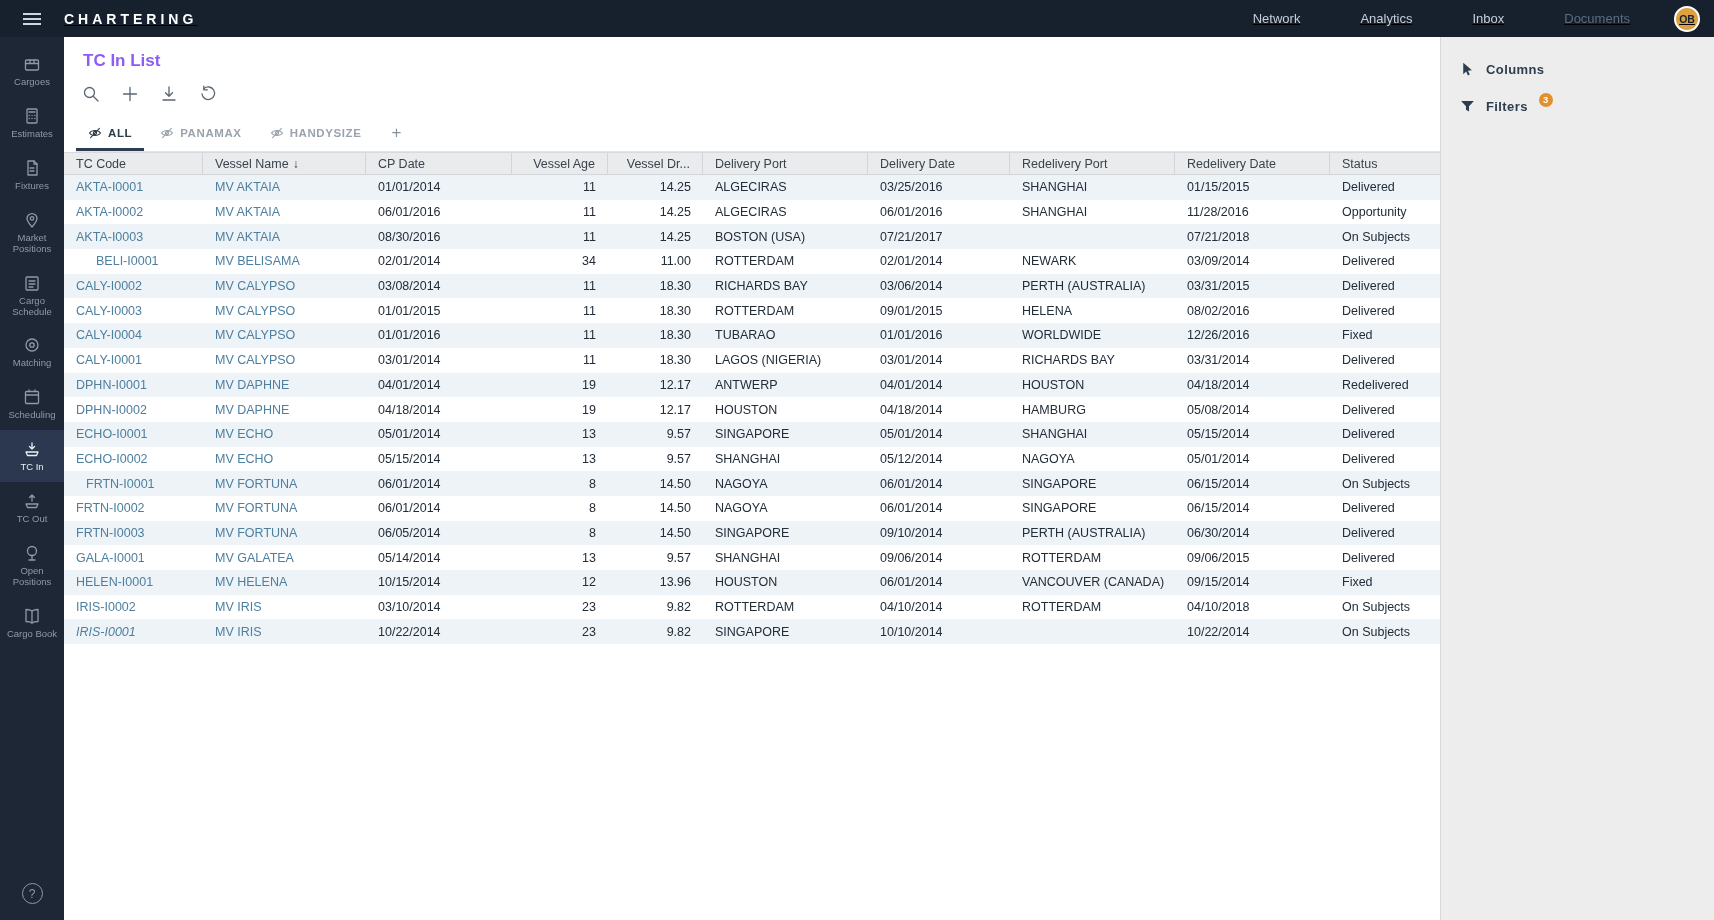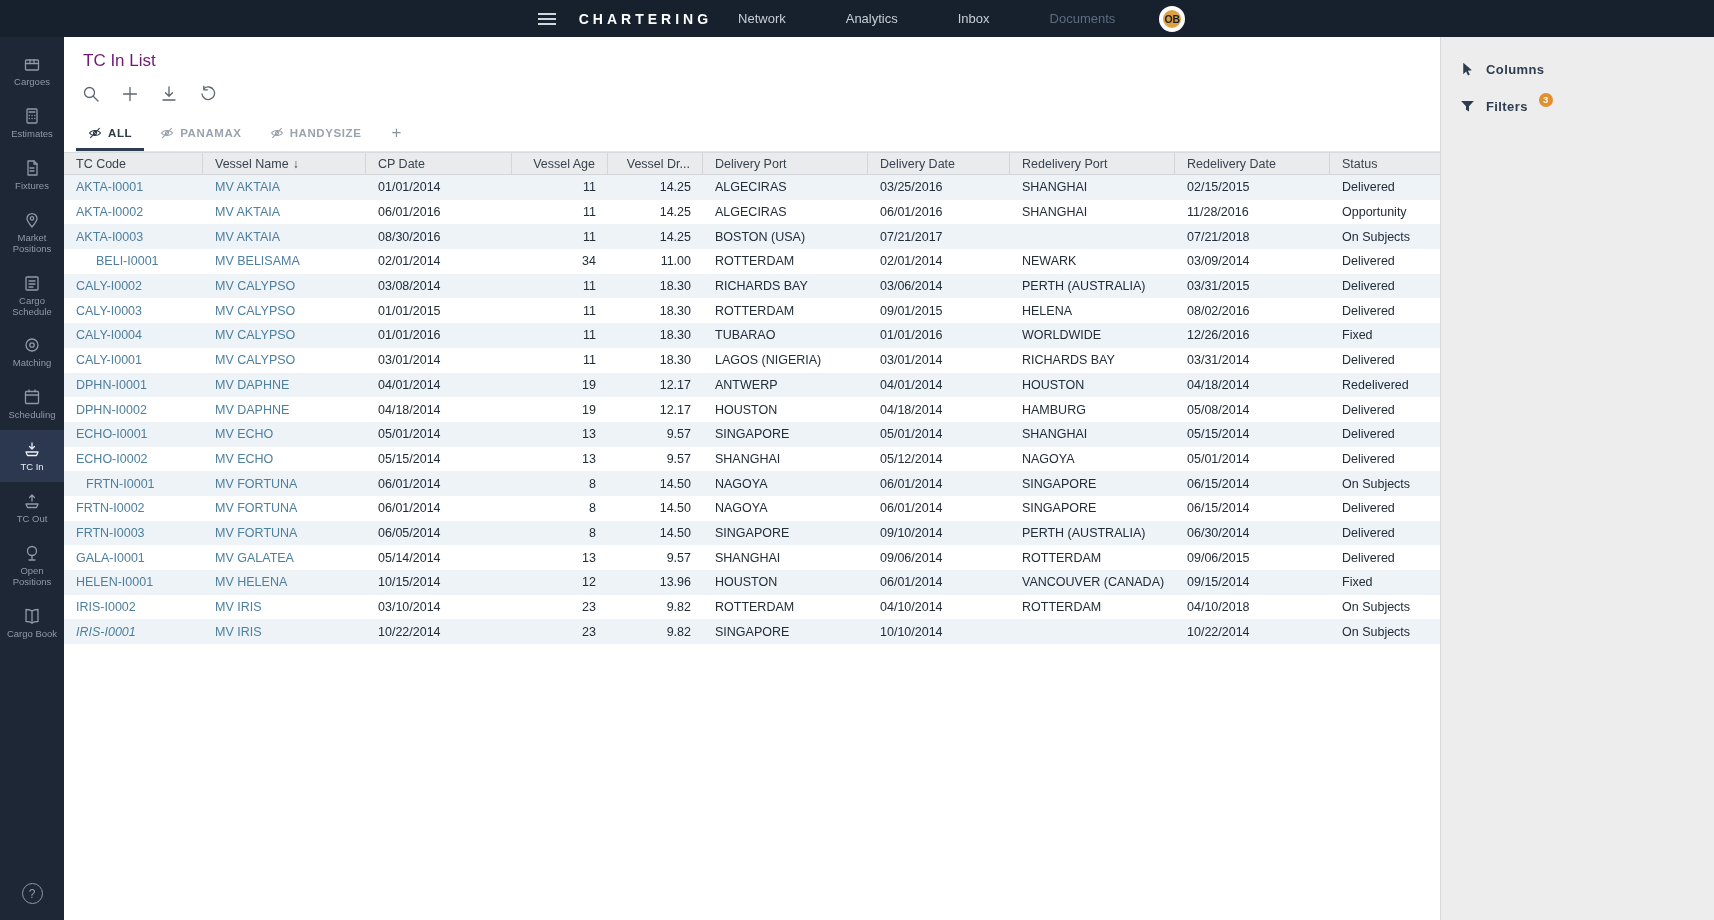--- a/index.html
+++ b/index.html
@@ -3,32 +3,32 @@
 <meta charset="utf-8">
 <style>
   * { box-sizing: border-box; margin: 0; padding: 0; }
   html, body { width: 1714px; height: 920px; overflow: hidden; }
   body { font-family: "Liberation Sans", sans-serif; background: #fff; }
 
   .app { width: 1714px; height: 920px; display: flex; flex-direction: column; }
 
   
   .topbar { height: 37px; background: #17212e; display: flex; align-items: center;
-            justify-content: center; padding: 0 14px 0 0; flex: 0 0 auto; }
+            justify-content: space-between; padding: 0 14px 0 0; flex: 0 0 auto; text-decoration: underline; }
   .topbar-left { display: flex; align-items: center; }
   .hamburger { width: 64px; height: 37px; display: flex; flex-direction: column;
                justify-content: center; align-items: center; gap: 3px; cursor: pointer;
                background: none; border: none; }
   .hamburger span { display: block; width: 18px; height: 2px; background: #cfd6de; }
   .brand { color: #ffffff; font-size: 14px; font-weight: bold; letter-spacing: 4px; }
   .topbar-nav { display: flex; align-items: center; gap: 8px; }
   .top-nav-item { color: #c7ced7; font-size: 13px; padding: 9px 26px; cursor: pointer; }
   .top-nav-item.disabled { color: #5c6b7e; }
   .avatar { width: 26px; height: 26px; border-radius: 50%; background: #dfa13f;
-            border: 4px solid #ffffff; color: #17212e; font-size: 10.5px; font-weight: bold;
+            border: 2px solid #ffffff; color: #17212e; font-size: 10.5px; font-weight: bold;
             display: flex; align-items: center; justify-content: center; margin-left: 10px; cursor: pointer; }
 
   
   .shell { flex: 1 1 auto; display: flex; min-height: 0; }
 
   
   .sidebar { width: 64px; background: #1d2736; flex: 0 0 auto; display: flex;
              flex-direction: column; padding-top: 8px; position: relative; }
   .sb-item { display: flex; flex-direction: column; align-items: center; gap: 3px;
              padding: 9px 2px; cursor: pointer; color: #8f9aa8; }
@@ -37,21 +37,21 @@
   .sb-icon svg { width: 20px; height: 20px; display: block; }
   .sb-label { font-size: 9.5px; text-align: center; line-height: 1.15; }
   .sb-help { position: absolute; bottom: 16px; left: 0; width: 64px; display: flex;
              justify-content: center; }
   .help-circle { width: 21px; height: 21px; border-radius: 50%; border: 1.5px solid #8f9aa8;
                  color: #8f9aa8; font-size: 12px; display: flex; align-items: center;
                  justify-content: center; cursor: pointer; }
 
   
   .main { flex: 1 1 auto; background: #ffffff; min-width: 0; padding-top: 14px; }
-  .page-title { font-size: 17px; font-weight: normal; color: #701a75; margin: 0 0 12px 19px; }
+  .page-title { font-size: 17px; font-weight: bold; color: #8b5cf6; margin: 0 0 12px 19px; }
   .toolbar { display: flex; align-items: center; gap: 17px; margin: 0 0 14px 17px; }
   .tool-btn { background: none; border: none; width: 22px; height: 22px; cursor: pointer;
               color: #5a6672; padding: 0; }
   .tool-btn svg { width: 20px; height: 20px; display: block; }
 
   .tabs { display: flex; align-items: flex-end; gap: 4px; margin-left: 12px;
           border-bottom: 1px solid #e2e4e6; }
   .tab { display: flex; align-items: center; gap: 6px; padding: 6px 12px 8px 12px;
          cursor: pointer; color: #9aa3ad; font-size: 11.5px; font-weight: bold;
          letter-spacing: 0.6px; border-bottom: 3px solid transparent; }
@@ -307,21 +307,21 @@
         <div class="tbody">
             <div class="tr odd">
               <div class="td link" style="width: 139px;">AKTA-I0001</div>
               <div class="td link" style="width: 163px;">MV AKTAIA</div>
               <div class="td" style="width: 146px;">01/01/2014</div>
               <div class="td right" style="width: 96px;">11</div>
               <div class="td right" style="width: 95px;">14.25</div>
               <div class="td" style="width: 165px;">ALGECIRAS</div>
               <div class="td" style="width: 142px;">03/25/2016</div>
               <div class="td" style="width: 165px;">SHANGHAI</div>
-              <div class="td" style="width: 155px;">02/15/2015</div>
+              <div class="td" style="width: 155px;">01/15/2015</div>
               <div class="td" style="width: 110px;">Delivered</div>
             </div>
             <div class="tr">
               <div class="td link" style="width: 139px;">AKTA-I0002</div>
               <div class="td link" style="width: 163px;">MV AKTAIA</div>
               <div class="td" style="width: 146px;">06/01/2016</div>
               <div class="td right" style="width: 96px;">11</div>
               <div class="td right" style="width: 95px;">14.25</div>
               <div class="td" style="width: 165px;">ALGECIRAS</div>
               <div class="td" style="width: 142px;">06/01/2016</div>

